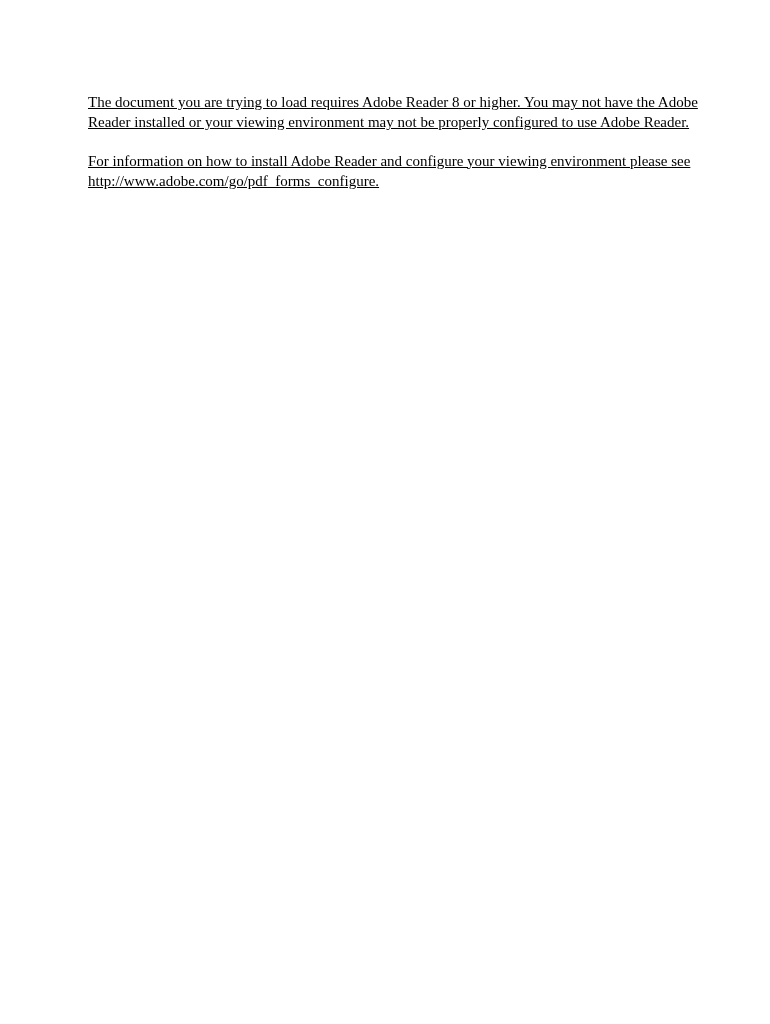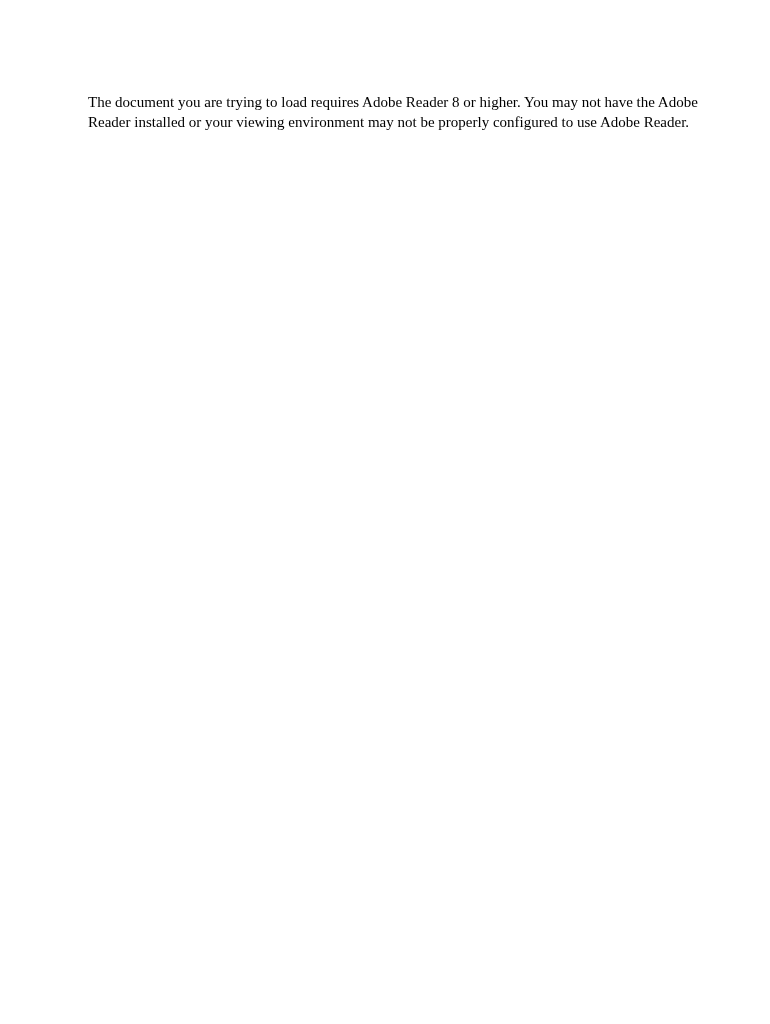--- a/index.html
+++ b/index.html
@@ -11,23 +11,25 @@
       width: 770px;
       height: 1024px;
       background: #ffffff;
       font-family: "Times New Roman", Times, serif;
       font-size: 15px;
       color: #000000;
       line-height: 1.35;
     }
     .page {
       padding: 92px 64px 0 88px;
+      text-decoration: underline;
     }
     .paragraph {
       margin-bottom: 18px;
     }
   </style>
 </head>
 <body>
 
 <div class="page">
   <p class="paragraph">The document you are trying to load requires Adobe Reader 8 or higher. You may not have the Adobe Reader installed or your viewing environment may not be properly configured to use Adobe Reader.</p>
+  <p class="paragraph">For information on how to install Adobe Reader and configure your viewing environment please see  http://www.adobe.com/go/pdf_forms_configure.</p>
 </div>
 
 </body></html>

